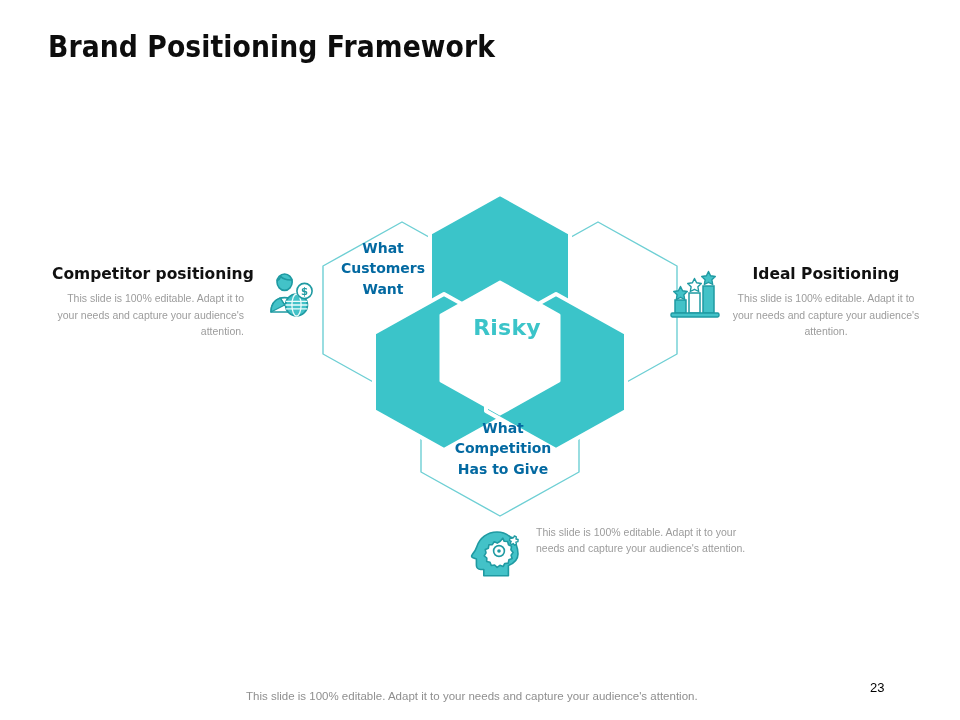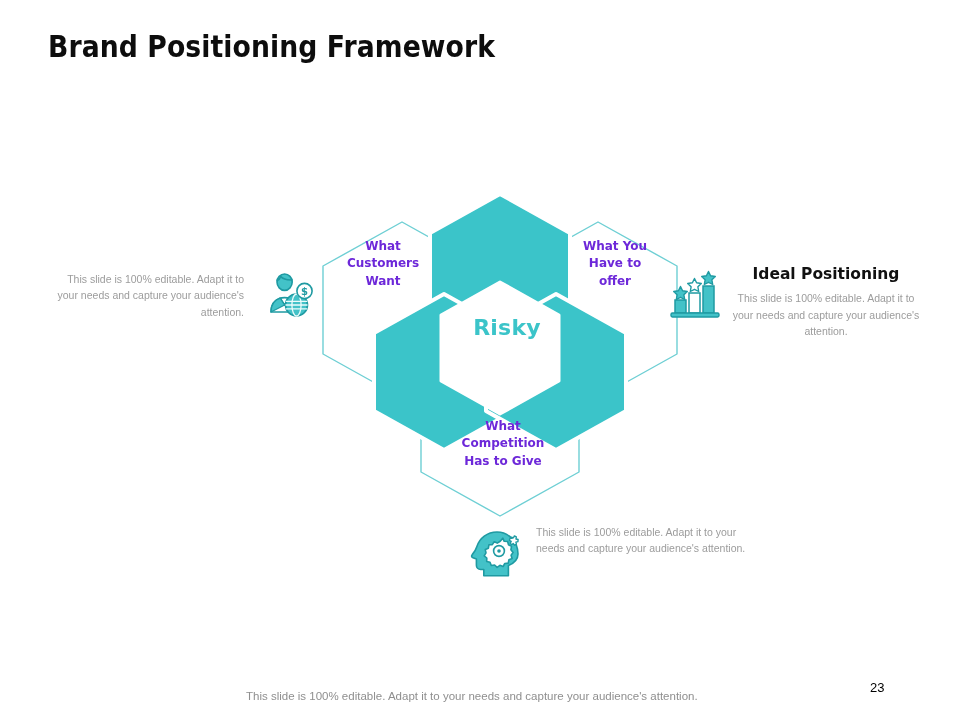--- a/index.html
+++ b/index.html
@@ -21,21 +21,21 @@
     white-space: nowrap;
   }
 
   
   .diagram { position:absolute; left: 310px; top: 160px; width: 380px; height: 350px; }
   .diagram svg { display:block; width:380px; height:350px; overflow:visible; }
 
   .hexlabel {
     position: absolute;
     font-family: "DejaVu Sans", sans-serif;
-    font-size: 12px; font-weight: 700; color: #6d28d9;
+    font-size: 14px; font-weight: 700; color: #0369a1;
     text-align: center; line-height: 1.45; white-space: pre-line;
   }
   .lbl-left   { left: 18px;  top: 78px;  width: 110px; }
   .lbl-right  { left: 246px; top: 78px;  width: 118px; }
   .lbl-bottom { left: 118px; top: 258px; width: 150px; }
   .lbl-center {
     left: 112px; top: 152px; width: 170px;
     font-size: 22px; font-weight: 700; color: #3bc4c9;
     letter-spacing: .2px;
   }
@@ -103,30 +103,28 @@
       <path d="M134 134 L204 173 L204 251 L134 290 L64 251 L64 173 Z" fill="#3bc4c9" stroke="#ffffff" stroke-width="4" stroke-linejoin="round"></path>
 
       <path d="M246 134 L316 173 L316 251 L246 290 L176 251 L176 173 Z" fill="#3bc4c9" stroke="#ffffff" stroke-width="4" stroke-linejoin="round"></path>
 
       <path d="M190 122 L249 155 L249 221 L190 254 L131 221 L131 155 Z" fill="#ffffff" stroke="#ffffff" stroke-width="3" stroke-linejoin="round"></path>
     </svg>
 
     <div class="hexlabel lbl-left">What
 Customers
 Want</div>
-    <div class="hexlabel lbl-right">What You
-Have to
-offer</div>
     <div class="hexlabel lbl-bottom">What
 Competition
 Has to Give</div>
     <div class="hexlabel lbl-center">Risky</div>
   </div>
 
   <div class="block block-left">
+    <div class="head">Competitor positioning</div>
     <div class="body">This slide is 100% editable. Adapt it to your needs and capture your audience's attention.</div>
   </div>
 
   <div class="icon icon-left">
     <svg viewBox="0 0 58 58" xmlns="http://www.w3.org/2000/svg">
 
       <path d="M19 16c0-4.4 3.4-8 7.6-8s7.6 3.6 7.6 8c0 4.4-3.4 8.4-7.6 8.4S19 20.4 19 16z" fill="#43c2c8" stroke="#1f9aa2" stroke-width="1.6"></path>
       <path d="M19.2 14.4c1.6-.4 3-2 3.6-3.8 2 2.4 6.2 3.6 11.2 3.4" fill="none" stroke="#1f9aa2" stroke-width="1.6" stroke-linecap="round"></path>
 
       <path d="M13 46c0-9 6-14.4 13.6-14.4S40 37 40 46z" fill="#ffffff" stroke="#1f9aa2" stroke-width="1.6" stroke-linejoin="round"></path>

